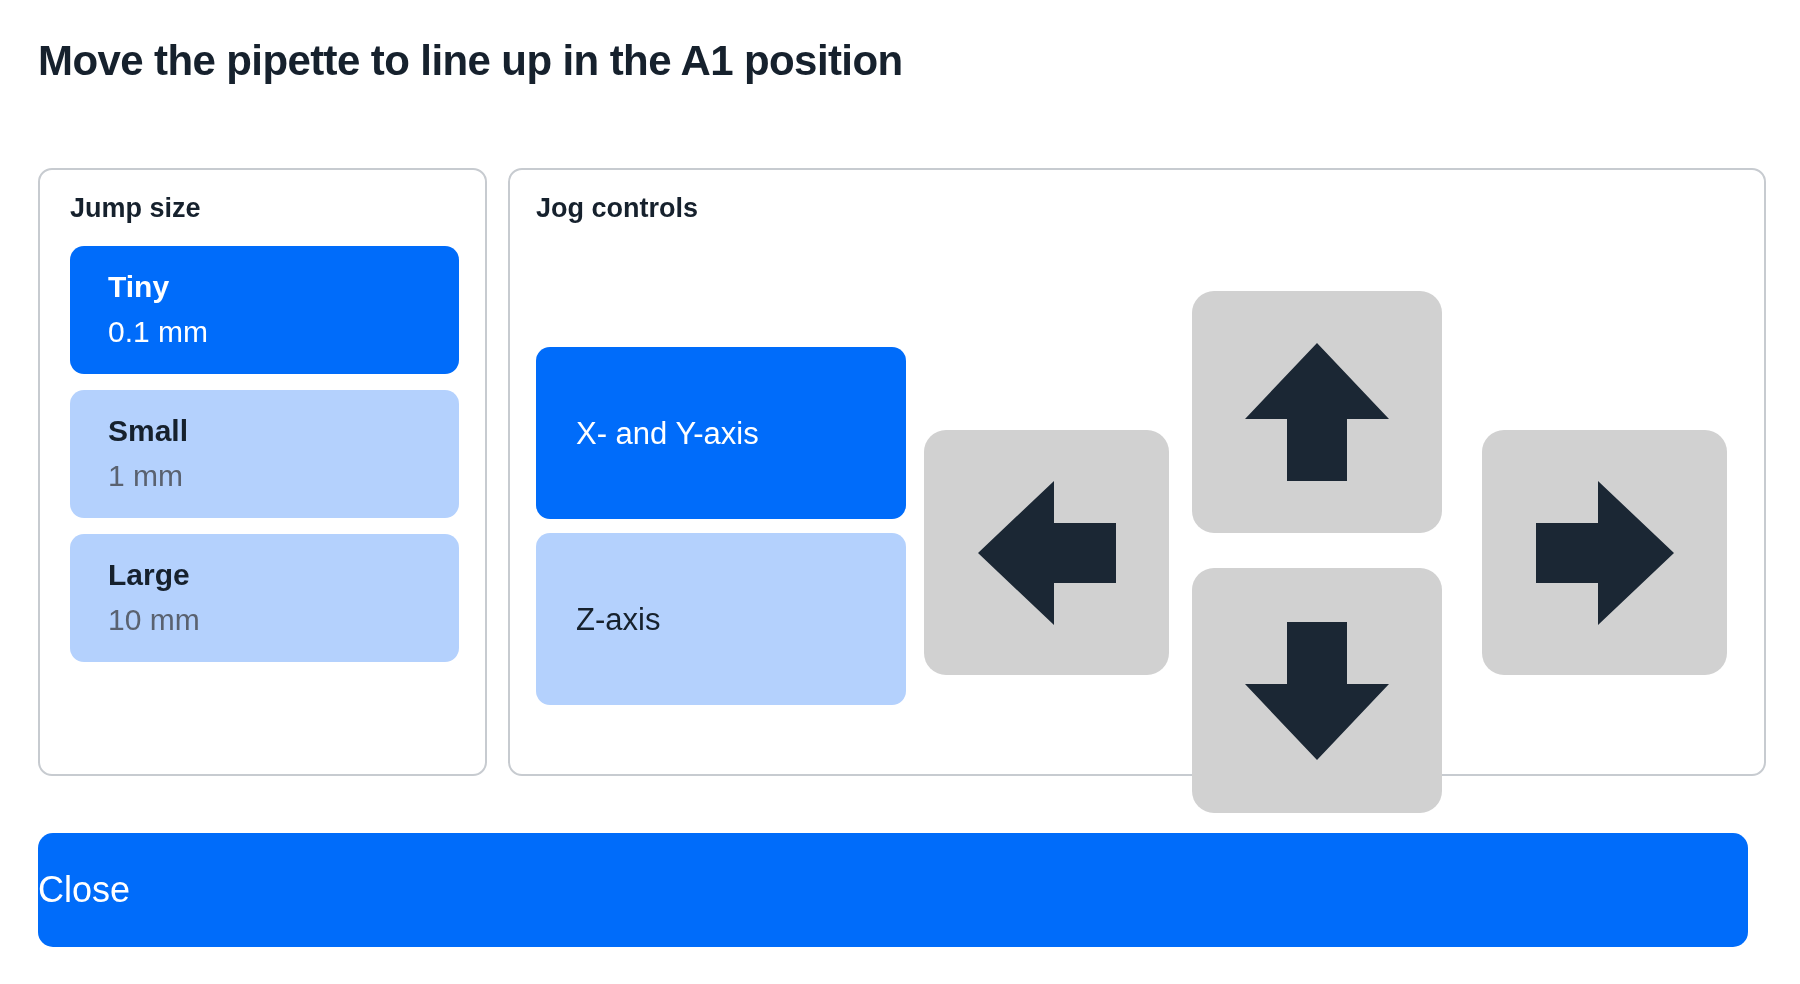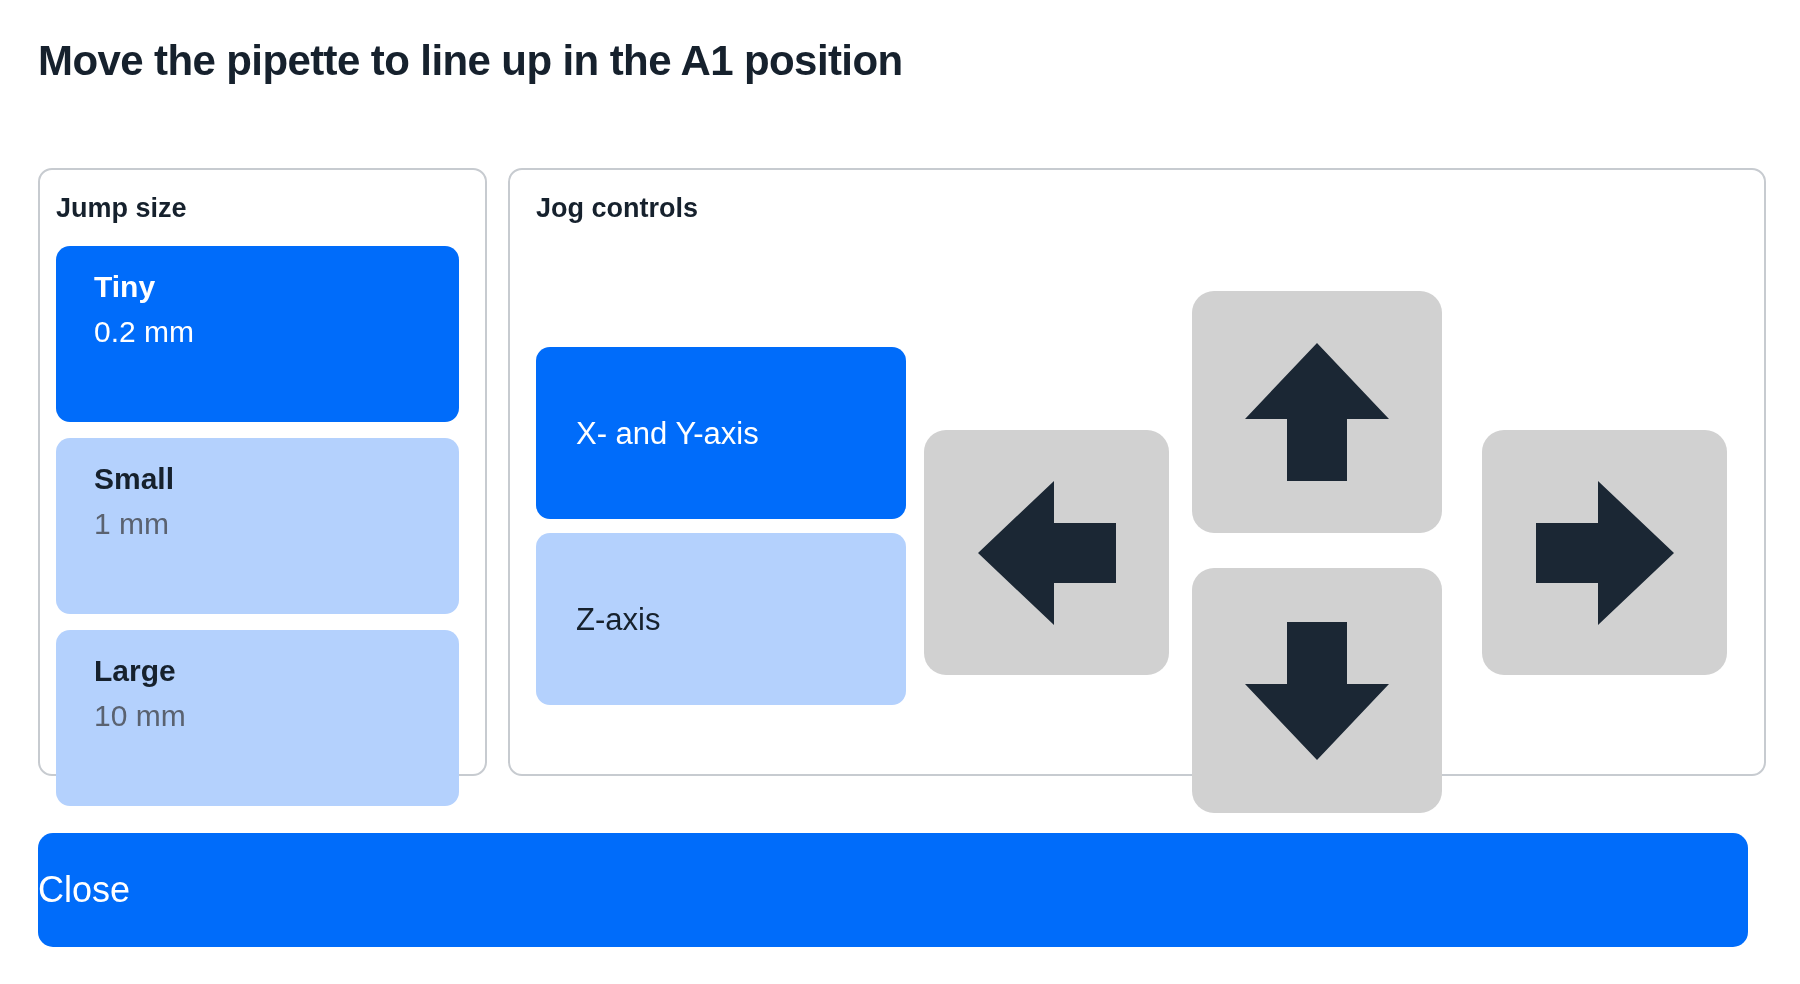--- a/index.html
+++ b/index.html
@@ -47,40 +47,40 @@
     gap: 21px;
   }
 
   .panel {
     border: 2px solid #C7CBD0;
     border-radius: 14px;
     background: #ffffff;
     box-sizing: border-box;
     position: relative;
   }
-  .panel-jump { width: 449px; flex: 0 0 449px; padding: 22px 26px 0 16px; }
+  .panel-jump { width: 449px; flex: 0 0 449px; padding: 22px 26px 0 30px; }
   .panel-jog  { flex: 1 1 auto; padding: 22px 0 0 26px; }
 
   .panel-title {
     font-size: 27px;
     font-weight: bold;
     color: #16212D;
     line-height: 1.2;
     margin: 0 0 22px 0;
   }
 
   
   .jump-list {
     display: flex;
     flex-direction: column;
     gap: 16px;
   }
   .jump-option {
     border-radius: 14px;
-    height: 176px;
+    height: 128px;
     box-sizing: border-box;
     padding: 22px 0 0 38px;
     background: #B4D1FD;
     cursor: pointer;
     user-select: none;
   }
   .jump-option.selected { background: #006CFA; }
 
   .jump-name {
     font-size: 30px;
@@ -187,21 +187,21 @@
 
   <div class="panels">
 
     <div class="panel panel-jump">
       <div class="panel-title">Jump size</div>
 
       <div class="jump-list">
 
         <div class="jump-option selected">
           <div class="jump-name">Tiny</div>
-          <div class="jump-value">0.2 mm</div>
+          <div class="jump-value">0.1 mm</div>
         </div>
 
         <div class="jump-option">
           <div class="jump-name">Small</div>
           <div class="jump-value">1 mm</div>
         </div>
 
         <div class="jump-option">
           <div class="jump-name">Large</div>
           <div class="jump-value">10 mm</div>

